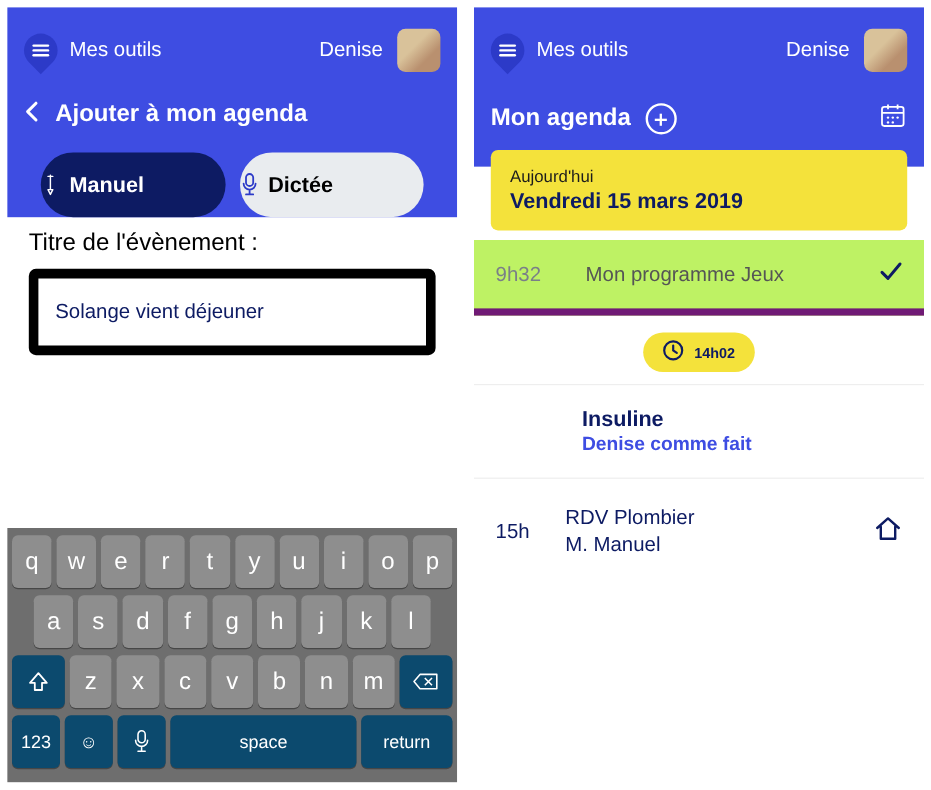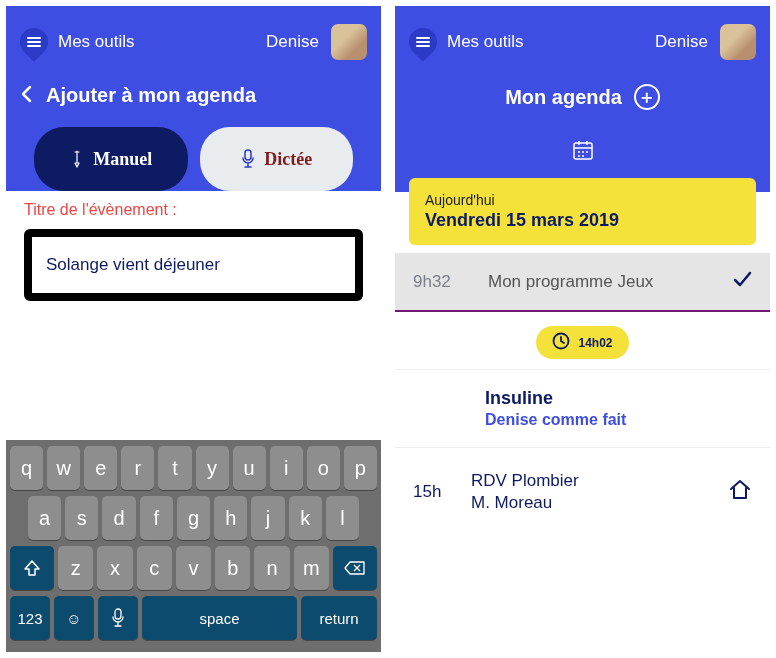--- a/index.html
+++ b/index.html
@@ -58,31 +58,31 @@
   .page-title { font-weight:700; font-size:20px; }
   .tabs {
     display:flex; gap:12px;
     padding: 0 14px 0 14px;
     margin-bottom:-20px;
     position:relative;
     top:0px;
   }
   .tab {
     flex:1;
-    display:flex; align-items:center; justify-content:center;
+    display:flex; align-items:center; justify-content:flex-start;
     gap:8px;
     border-radius:30px;
-    height:64px;
-    font-size:18px; font-weight:600;font-family:Liberation Serif, serif;
+    height:54px;
+    font-size:18px; font-weight:600;
   }
   .tab-manual { background:#0D1B63; color:#fff; }
-  .tab-dictee { background:#E9ECEF; color:#7f1d1d; }
+  .tab-dictee { background:#E9ECEF; color:#000000; }
   .tab svg { width:16px; height:20px; }
   .form-area { padding: 30px 18px 18px 18px; }
-  .field-label { font-size:16px; color:#ef4444; margin-bottom:10px; }
+  .field-label { font-size:20px; color:#000000; margin-bottom:10px; }
   .text-input {
     width:100%;
     border:8px solid #000000;
     border-radius:6px;
     padding:18px 14px;
     font-size:17px;
     color:#0D1B63;
     outline:none;
     font-family:inherit;
   }
@@ -107,24 +107,23 @@
   .key-mod { background:#0c4a6e; flex:0 0 44px; font-size:16px;}
   .key-wide { flex:0 0 44px; }
   .kb-row-bottom .key { font-size:15px; }
   .key-space { flex:1; }
   .key-return { flex:0 0 76px; }
   .key-123 { flex:0 0 40px; }
   .key-emoji, .key-mic { flex:0 0 40px; }
 
   
   .row2-right {
-    display:flex; align-items:center; gap:28px;
+    display:flex; align-items:center; gap:14px;
     padding-bottom:26px;
     justify-content:space-between;
-    flex-direction:column;
   }
   .row2-right-left { display:flex; align-items:center; gap:12px; }
   .agenda-title { font-weight:700; font-size:20px; }
   .plus-circle { width:26px;height:26px;border:2px solid #fff;border-radius:50%;display:flex;align-items:center;justify-content:center; }
   .plus-circle span{font-size:18px;font-weight:700;line-height:1;}
   .cal-icon svg{width:24px;height:24px;}
   .content-r { background:#fff; }
   .date-card {
     background:#F4E23B;
     margin:0 14px;
@@ -132,21 +131,21 @@
     padding:14px 16px;
     position:relative; top:-14px;
   }
   .date-small{font-size:14px;color:#1c1c1c;margin-bottom:2px;}
   .date-big{font-size:18px;font-weight:700;color:#0D1B63;}
   .row-item {
     display:flex; align-items:center; gap:18px;
     padding:16px 18px;
     font-size:17px;
   }
-  .row-item.top { background:#e5e5e5; color:#555; border-bottom:2px solid #701a75; margin-top:-6px;gap:23px;}
+  .row-item.top { background:#bef264; color:#555; border-bottom:6px solid #701a75; margin-top:-6px;gap:23px;}
   .time { color:#7a7f88; width:52px; font-size:17px;}
   .row-label { flex:1; color:#0D1B63; }
   .check svg{width:20px;height:20px;}
   .now-badge-wrap{display:flex;justify-content:center;padding:14px 0 10px 0;border-bottom:1px solid #eee;}
   .now-badge{
     background:#F4E23B; border-radius:20px;
     padding:6px 16px; display:flex; align-items:center; gap:8px;
     font-weight:700; color:#0D1B63; font-size:12px;
   }
   .clock-icon svg{width:18px;height:18px;}
@@ -336,21 +335,21 @@
 
     <div class="task-block">
       <div class="task-title">Insuline</div>
       <div class="task-action">Denise comme fait</div>
     </div>
 
     <div class="appt-row">
       <span class="time" style="color:#0D1B63">15h</span>
       <div class="appt-text">
         <div>RDV Plombier</div>
-        <div>M. Moreau</div>
+        <div>M. Manuel</div>
       </div>
       <span class="home-i">
         <svg viewBox="0 0 24 24">
             <path d="M3 11 L12 3 L21 11 M6 10v10h12V10" stroke="#0D1B63" stroke-width="2" fill="none" stroke-linejoin="round" stroke-linecap="round"></path>
           </svg>
       </span>
     </div>
   </div>
 </div>
 

